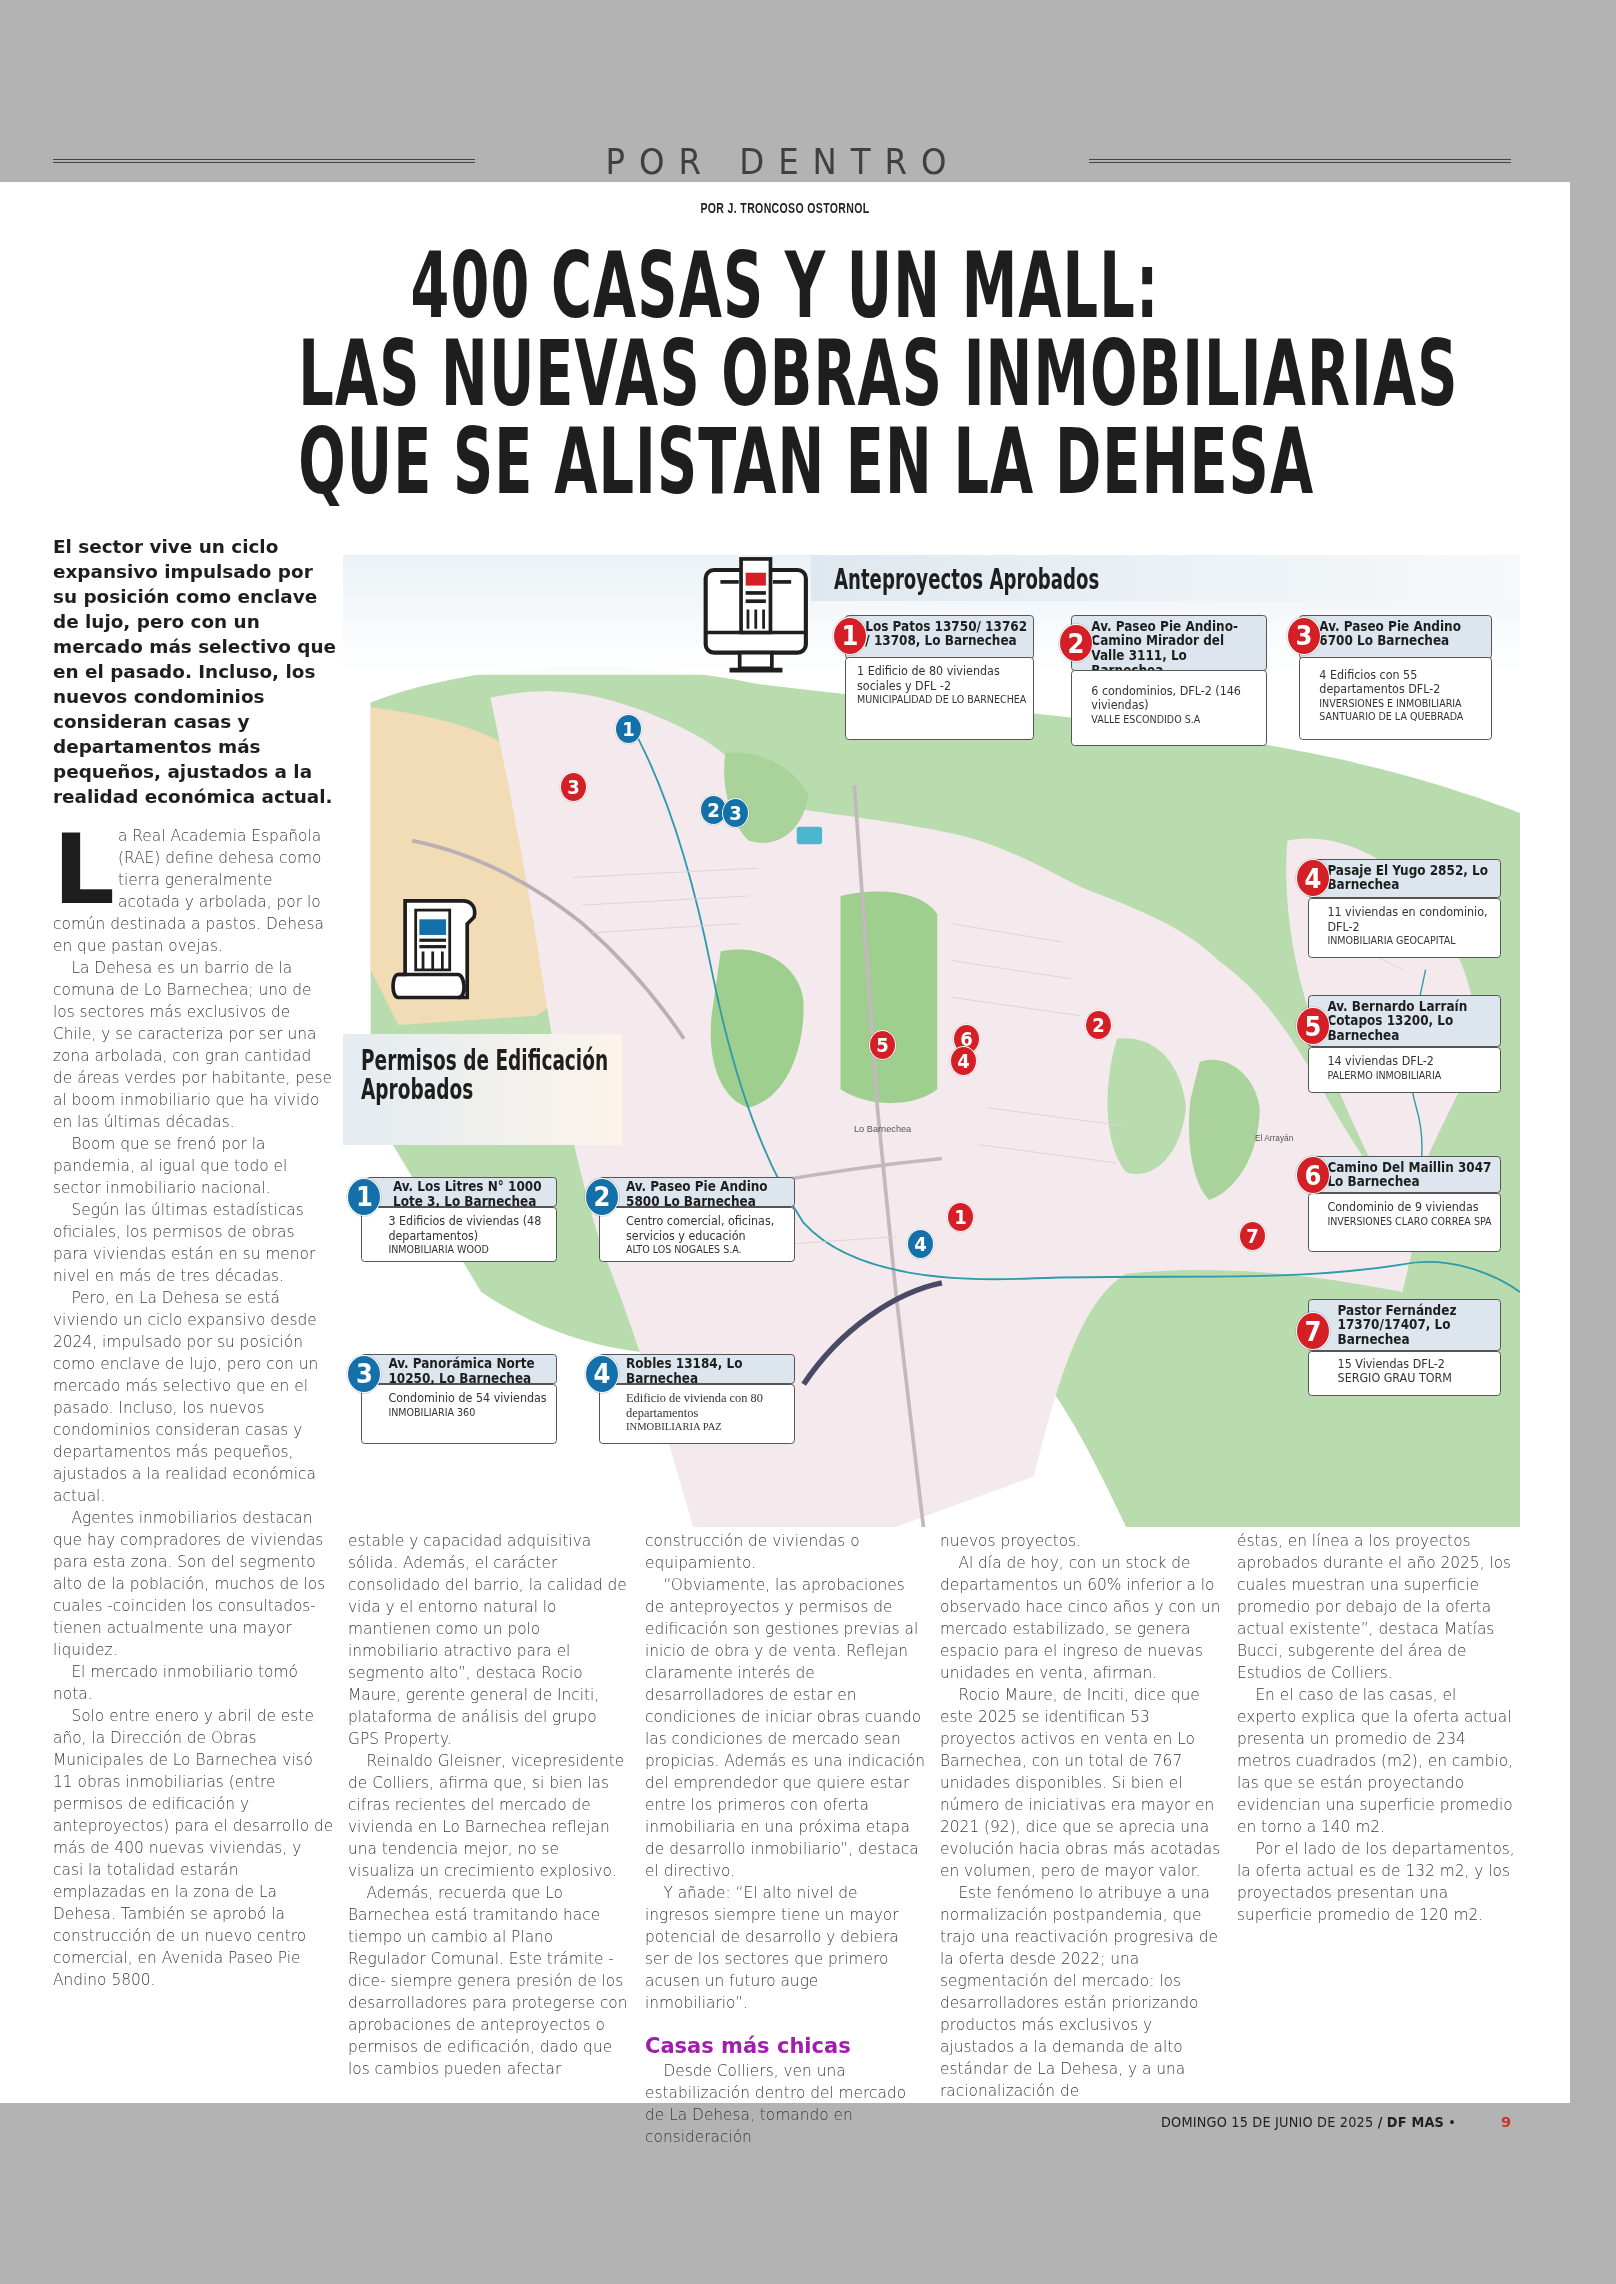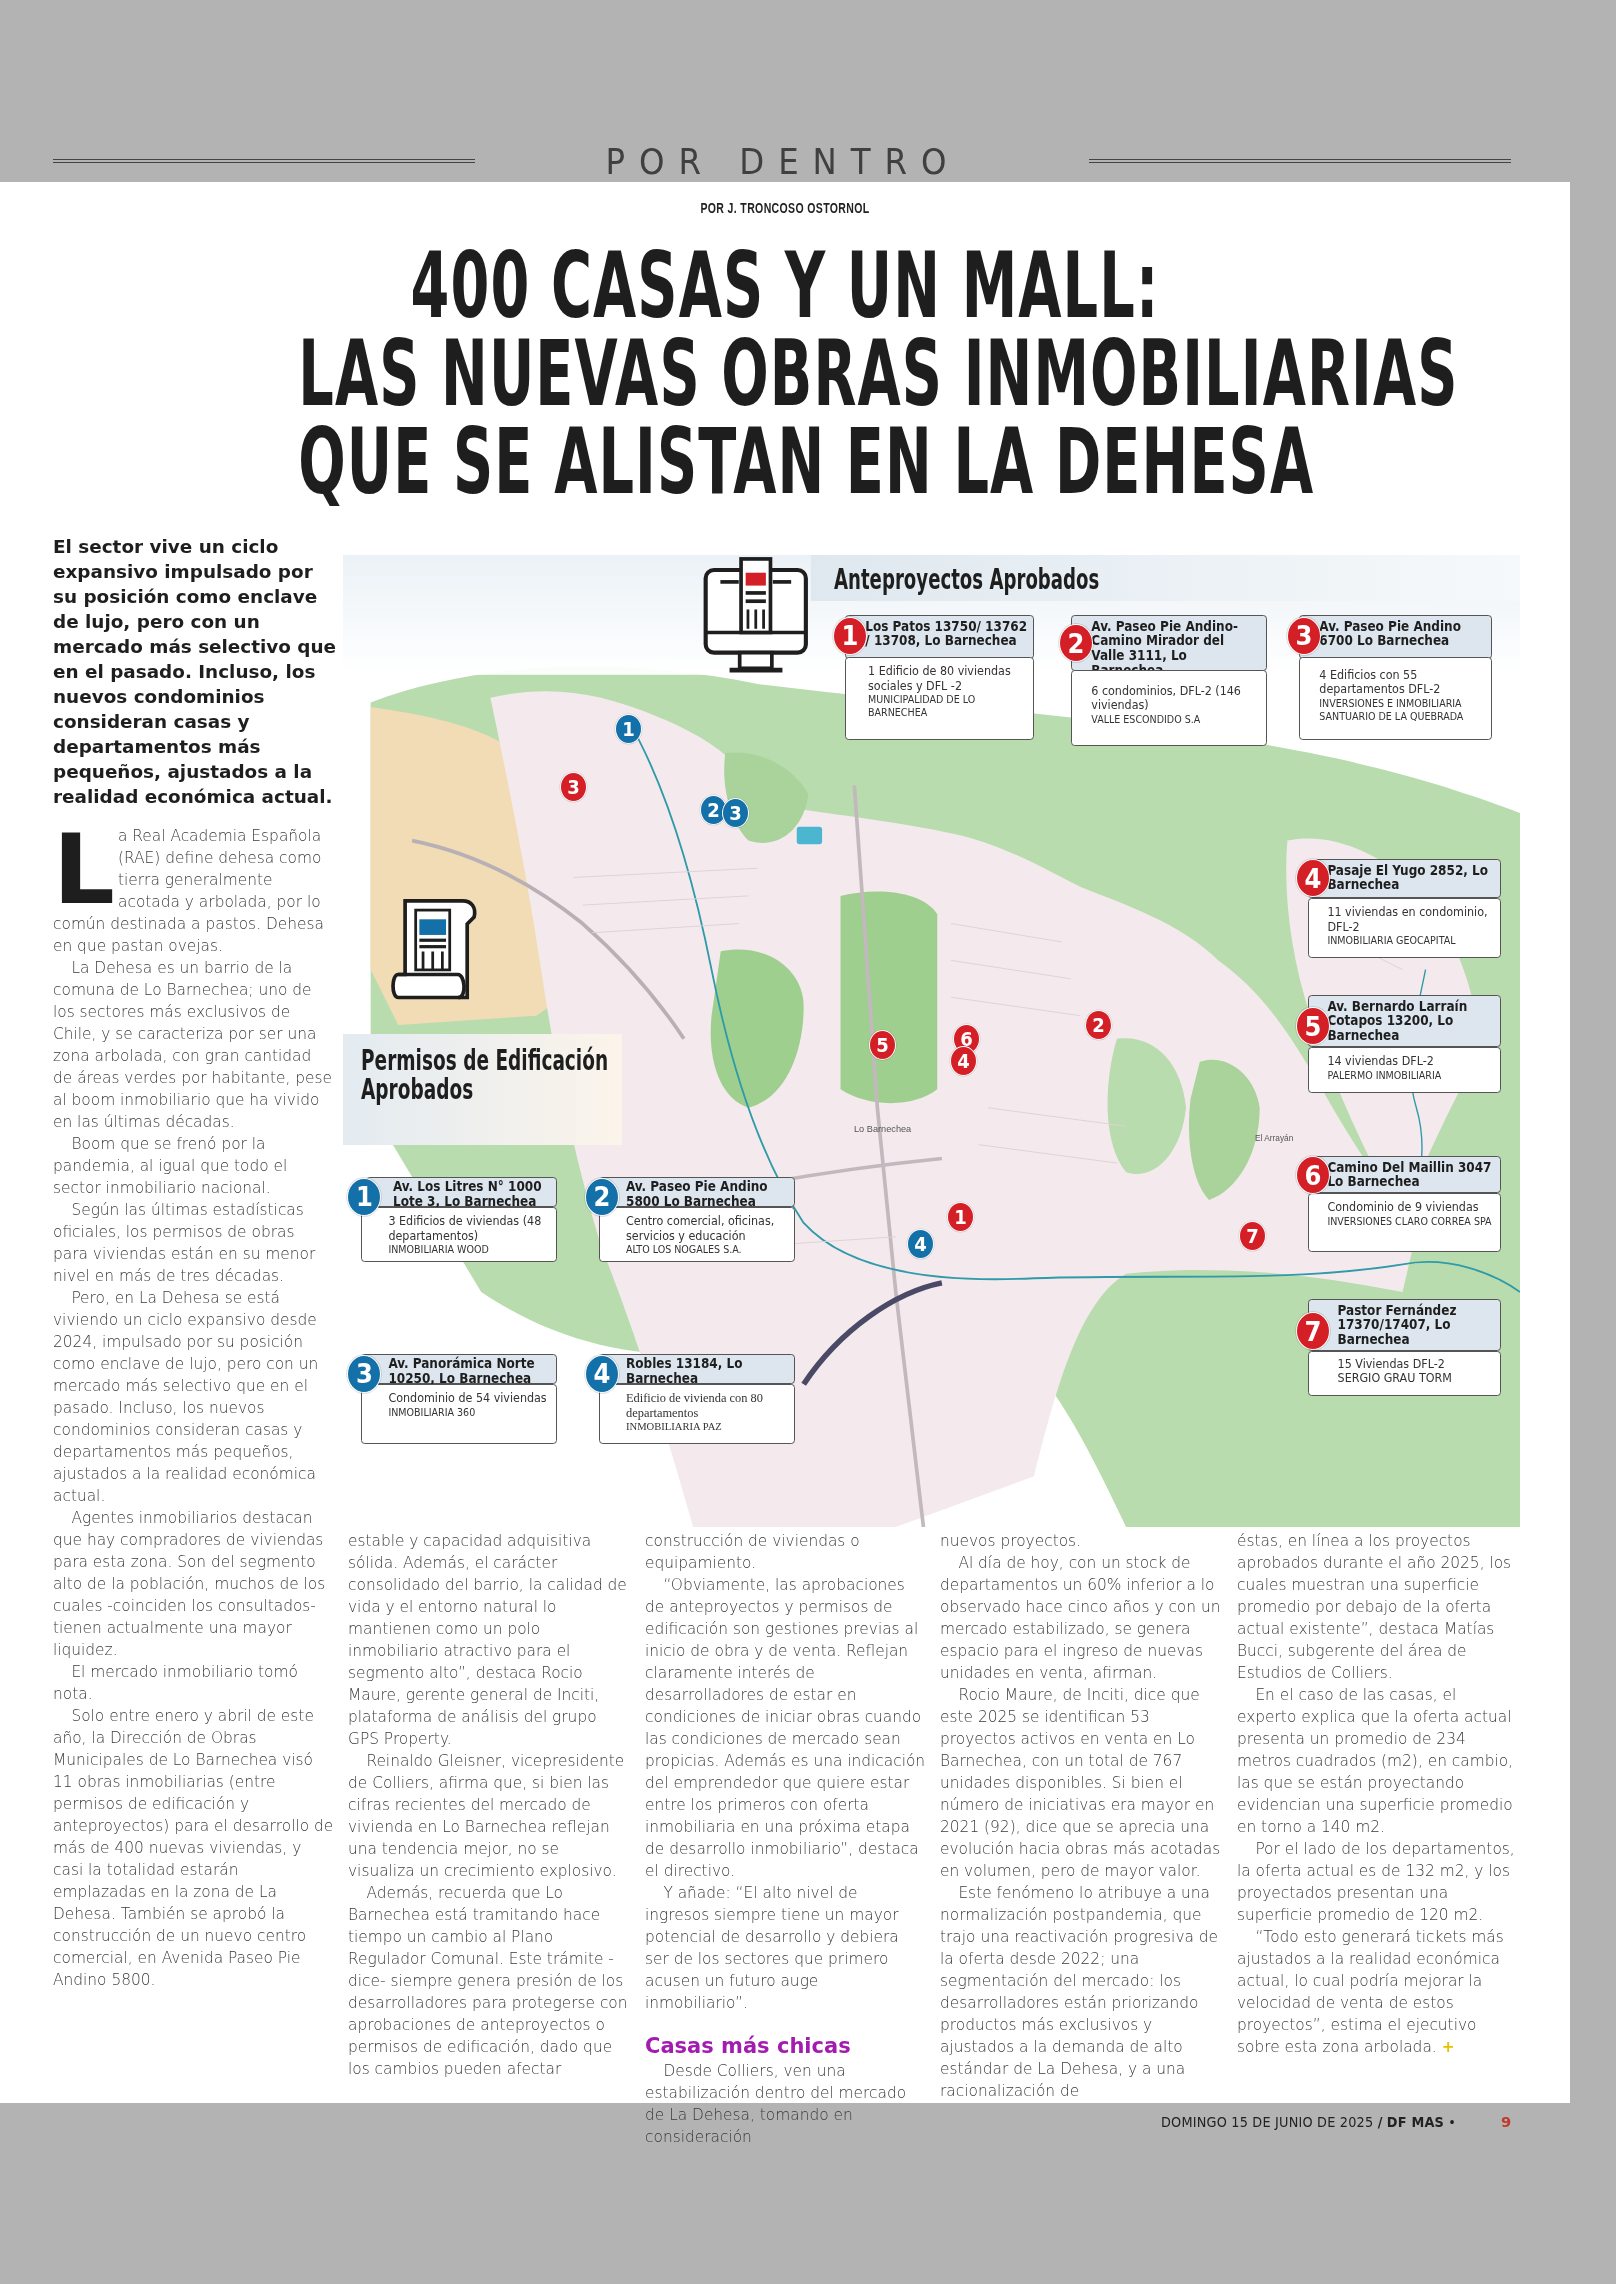--- a/index.html
+++ b/index.html
@@ -126,21 +126,20 @@
     <p>Al día de hoy, con un stock de departamentos un 60% inferior a lo observado hace cinco años y con un mercado estabilizado, se genera espacio para el ingreso de nuevas unidades en venta, afirman.</p>
     <p>Rocio Maure, de Inciti, dice que este 2025 se identifican 53 proyectos activos en venta en Lo Barnechea, con un total de 767 unidades disponibles. Si bien el número de iniciativas era mayor en 2021 (92), dice que se aprecia una evolución hacia obras más acotadas en volumen, pero de mayor valor.</p>
     <p>Este fenómeno lo atribuye a una normalización postpandemia, que trajo una reactivación progresiva de la oferta desde 2022; una segmentación del mercado: los desarrolladores están priorizando productos más exclusivos y ajustados a la demanda de alto estándar de La Dehesa, y a una racionalización de</p>
   </div>
 
   <div class="col" style="left:1237px; top:1216px; width:283px;">
     <p class="noindent">stock: se reduce la cantidad de unidades, lo que hace más eficiente la comercialización.</p>
     <p>“Creemos que el mercado debería ajustarse en términos de precio total de las viviendas y superficie de éstas, en línea a los proyectos aprobados durante el año 2025, los cuales muestran una superficie promedio por debajo de la oferta actual existente”, destaca Matías Bucci, subgerente del área de Estudios de Colliers.</p>
     <p>En el caso de las casas, el experto explica que la oferta actual presenta un promedio de 234 metros cuadrados (m2), en cambio, las que se están proyectando evidencian una superficie promedio en torno a 140 m2.</p>
     <p>Por el lado de los departamentos, la oferta actual es de 132 m2, y los proyectados presentan una superficie promedio de 120 m2.</p>
-    <p><span>“Todo esto generará tickets más ajustados a la realidad económica actual, lo cual podría mejorar la velocidad de venta de estos proyectos”, estima el ejecutivo sobre esta zona arbolada.</span> <span class="end-mark">+</span></p>
   </div>
 
   <div class="map">
     <svg class="map-bg" width="1177" height="972" viewBox="0 0 2555 2110">
       <defs>
         <linearGradient id="fadeTop" x1="0" y1="0" x2="0" y2="1">
           <stop offset="0" stop-color="#eaf1f6"></stop>
             <stop offset="1" stop-color="#ffffff"></stop>
         </linearGradient>
       </defs>
@@ -233,21 +232,21 @@
     <div class="marker red" style="left:610px; top:469px;">6</div>
     <div class="marker red" style="left:607px; top:491px;">4</div>
     <div class="marker red" style="left:742px; top:455px;">2</div>
     <div class="marker red" style="left:604px; top:647px;">1</div>
     <div class="marker blue" style="left:564px; top:674px;">4</div>
     <div class="marker red" style="left:896px; top:666px;">7</div>
 
     <div class="card" style="left:502px; top:60px; width:189px; height:129px;">
       <div class="badge red" style="top:1.8px;">1</div>
       <div class="head" style="height:44px; padding-left:19.3px;">Los Patos 13750/ 13762 / 13708, Lo Barnechea</div>
-      <div class="body" style="top:42px; height:83px; padding-left:22px;">
+      <div class="body" style="top:42px; height:83px; padding-left:11px;">
         <span>1 Edificio de 80 viviendas sociales y DFL -2</span>
         <span class="dev">MUNICIPALIDAD DE LO BARNECHEA</span>
       </div>
     </div>
     <div class="card" style="left:728px; top:60px; width:196px; height:131px;">
       <div class="badge red" style="top:9.2px;">2</div>
       <div class="head" style="height:56px; padding-left:19.3px;">Av. Paseo Pie Andino- Camino Mirador del Valle 3111, Lo Barnechea</div>
       <div class="body" style="top:55px; height:76px; padding-left:19.3px; padding-top:13px;">
         <span>6 condominios, DFL-2 (146 viviendas)</span>
         <span class="dev">VALLE ESCONDIDO S.A</span>

